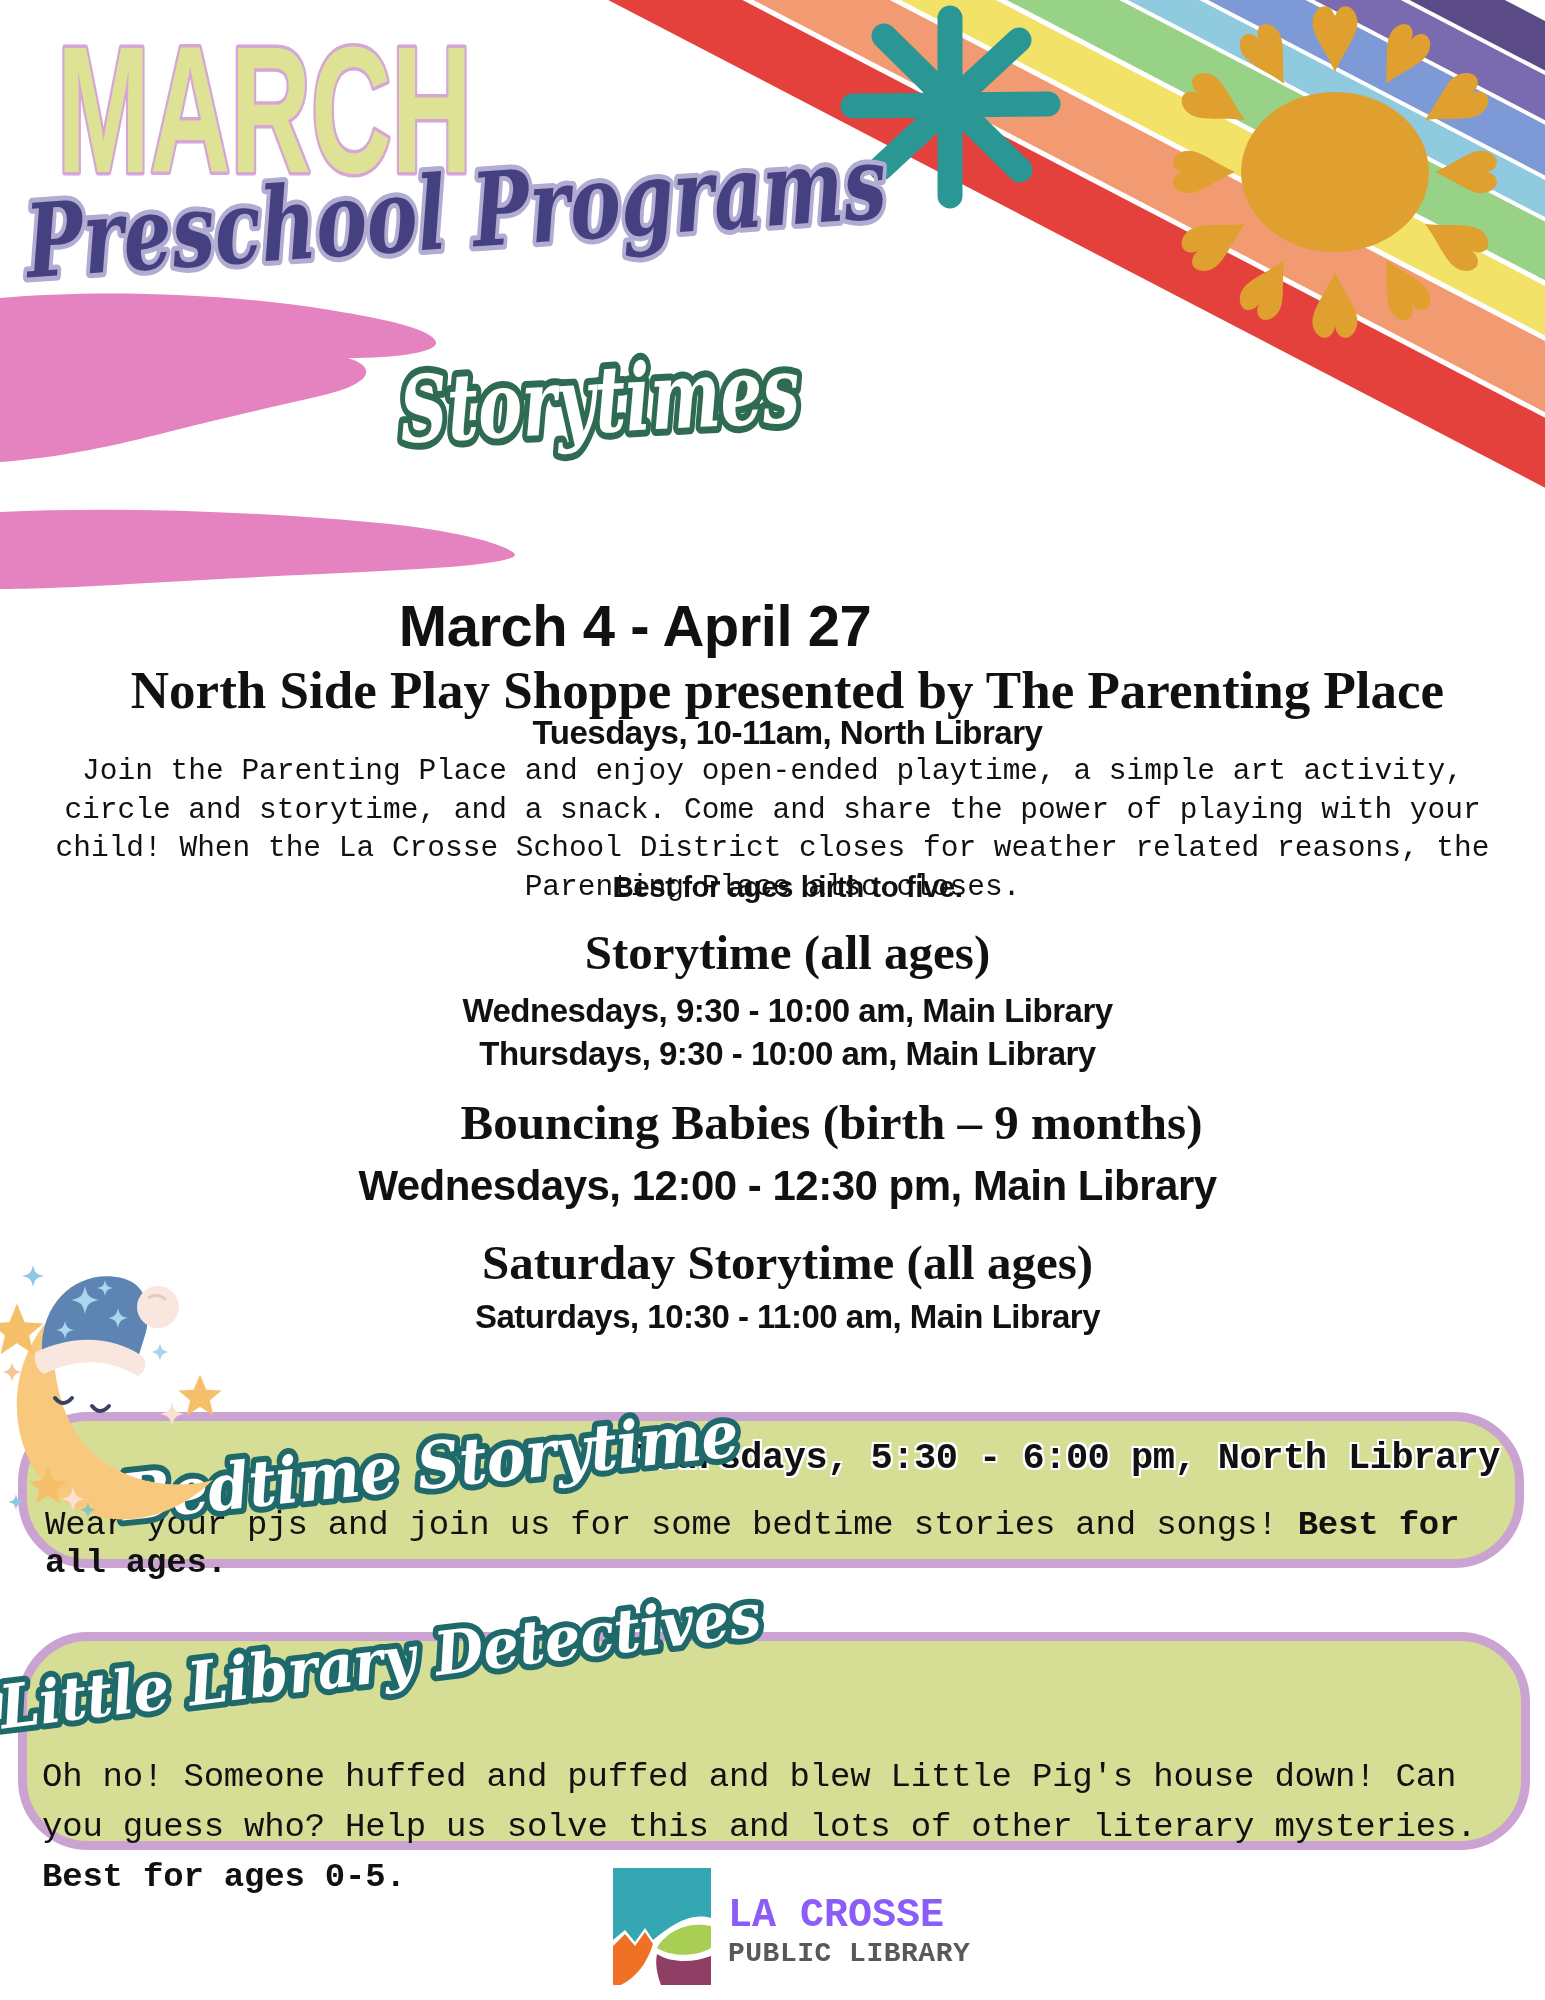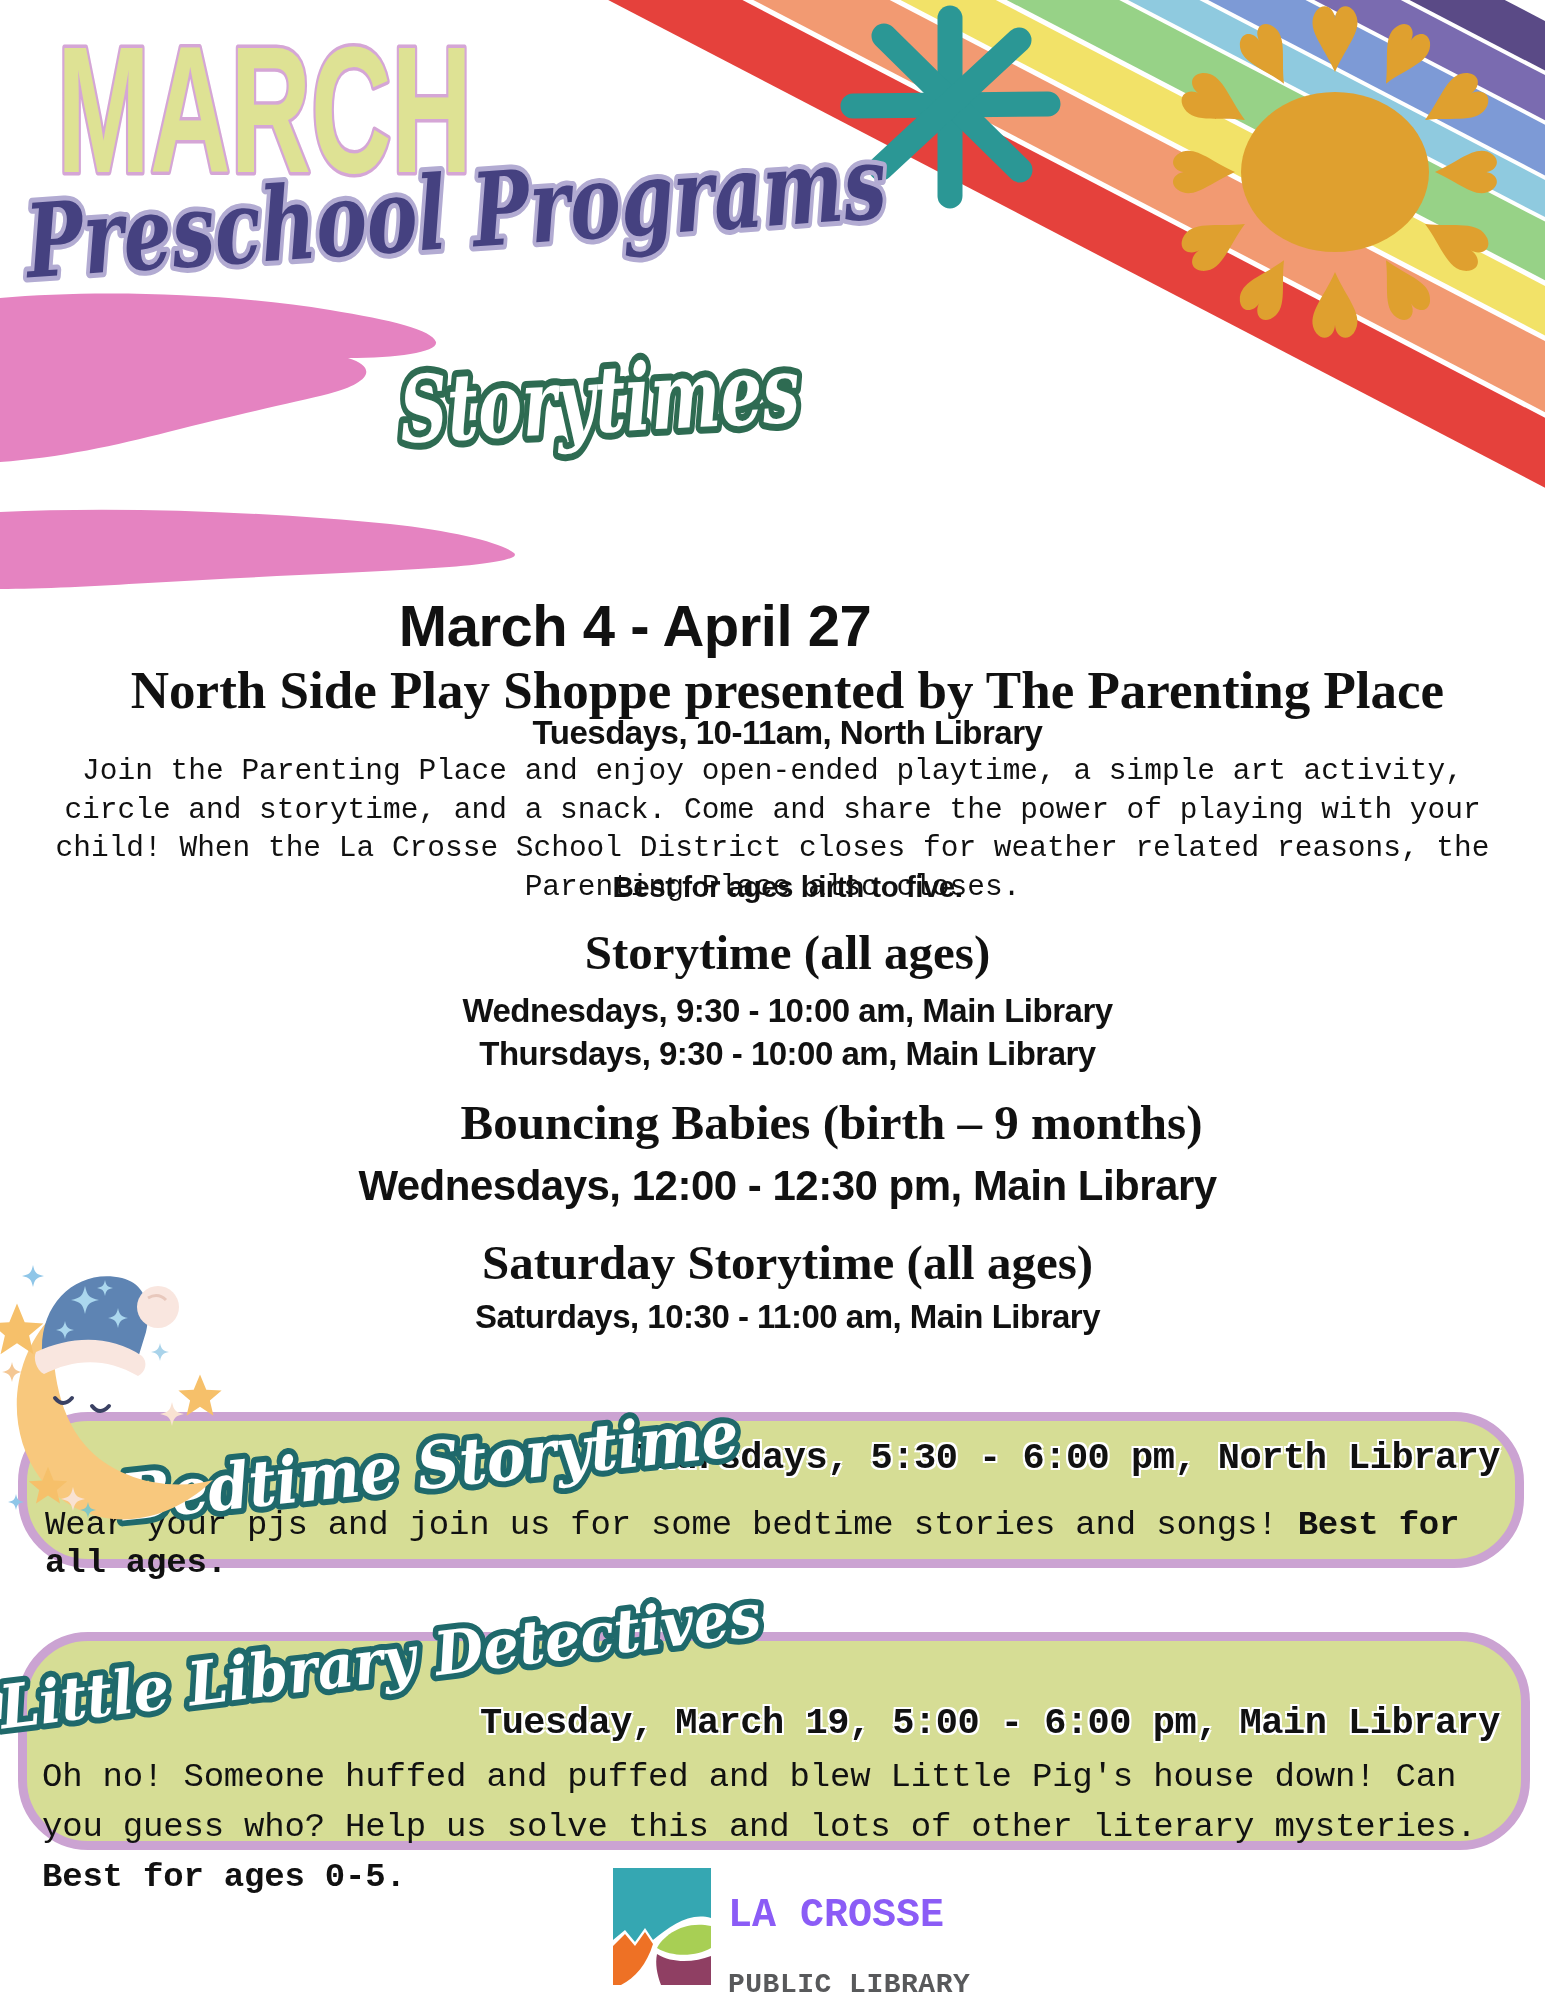--- a/index.html
+++ b/index.html
@@ -7,21 +7,21 @@
         font-family:"Liberation Sans",sans-serif;color:#111;}
   .abs{position:absolute;font-family:Liberation Mono, monospace;}
   .ctr{left:0;width:1545px;text-align:center;padding-left:15px;}
   .sans-b{font-family:"Liberation Sans",sans-serif;font-weight:bold;letter-spacing:-0.5px;}
   .serif-b{font-family:"Liberation Serif",serif;font-weight:bold;}
   .greenbox{position:absolute;background:#d6dd95;border:9px solid #cba3d2;border-radius:70px;box-sizing:border-box;}
   .box-sched{font-weight:bold;font-size:37px;letter-spacing:-0.5px;
              text-shadow:-2px -2px 0 #fff,2px -2px 0 #fff,-2px 2px 0 #fff,2px 2px 0 #fff;}
   .box-body{font-size:34px;letter-spacing:-0.2px;}
   .logo-l1{font-weight:bold;font-size:40px;color:#8b5cf6;letter-spacing:0px;}
-  .logo-l2{font-weight:bold;font-size:28px;color:#58595b;letter-spacing:0.5px;margin-top:31px;}
+  .logo-l2{font-weight:bold;font-size:28px;color:#58595b;letter-spacing:0.5px;}
   svg.overlay{position:absolute;left:0;top:0;z-index:30;pointer-events:none;}
   .z10{z-index:10;} .z20{z-index:20;}
 </style>
 </head>
 <body>
 
 <div class="page">
 
   <div class="greenbox z10" style="left:18px;top:1412px;width:1506px;height:156px;"></div>
   <div class="greenbox z10" style="left:18px;top:1632px;width:1512px;height:218px;"></div>
@@ -45,21 +45,20 @@
 
   <div class="abs ctr z20 serif-b" style="top:1234px;font-size:49px;">Saturday Storytime (all ages)</div>
   <div class="abs ctr z20 sans-b" style="top:1298px;font-size:33px;">Saturdays, 10:30 - 11:00 am, Main Library</div>
 
   <div class="abs z20 box-sched" style="right:45px;top:1437px;">Thursdays, 5:30 - 6:00 pm, North Library</div>
   <div class="abs z20 box-body" style="left:45px;top:1506px;width:1460px;">
     <span>Wear your pjs and join us for some bedtime stories and songs!</span>
     <b>Best for all ages.</b>
   </div>
 
-  <div class="abs z20 box-sched" style="right:45px;top:1702px;">Tuesday, March 19, 5:00 - 6:00 pm, Main Library</div>
   <div class="abs z20 box-body" style="left:42px;top:1752px;width:1470px;line-height:50px;">
     <span>Oh no! Someone huffed and puffed and blew Little Pig's house down! Can you guess who? Help us solve this and lots of other literary mysteries.</span>
     <b>Best for ages 0-5.</b>
   </div>
 
   <div class="abs z20 logo-l1" style="left:728px;top:1893px;">LA CROSSE</div>
   <div class="abs z20 logo-l2" style="left:728px;top:1938px;">PUBLIC LIBRARY</div>
 
   <svg class="overlay" width="1545" height="2000" viewBox="0 0 1545 2000">
     <defs>

